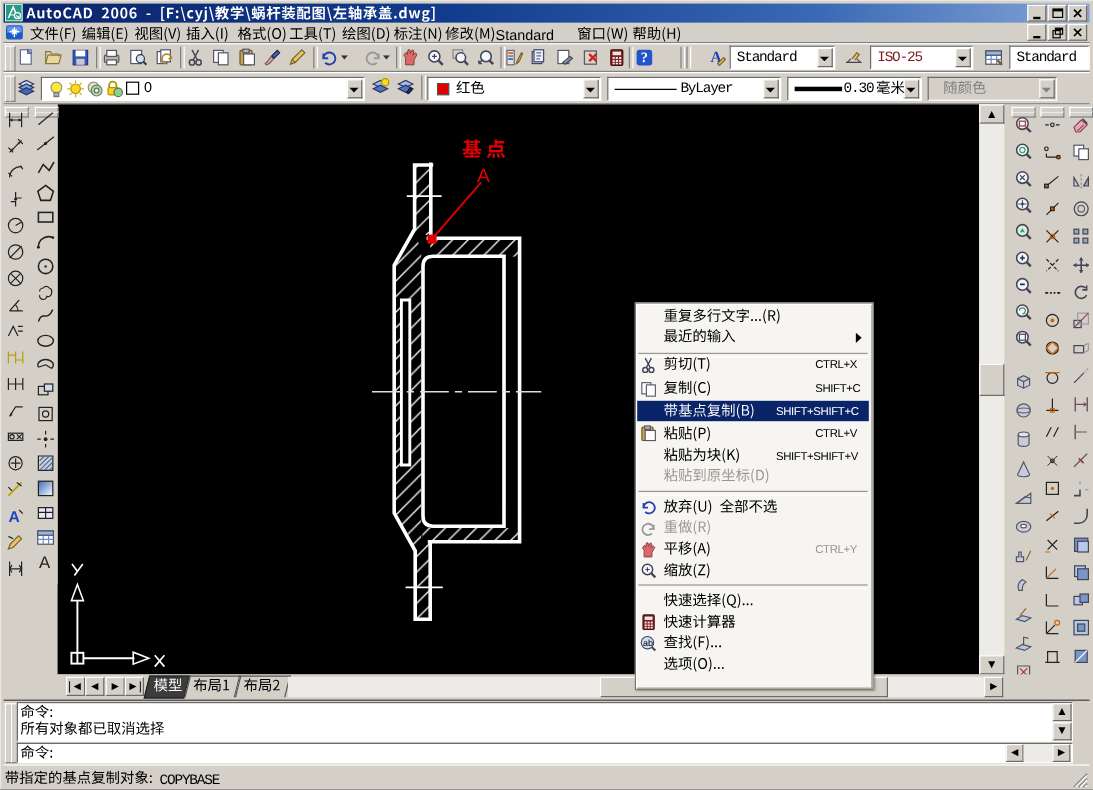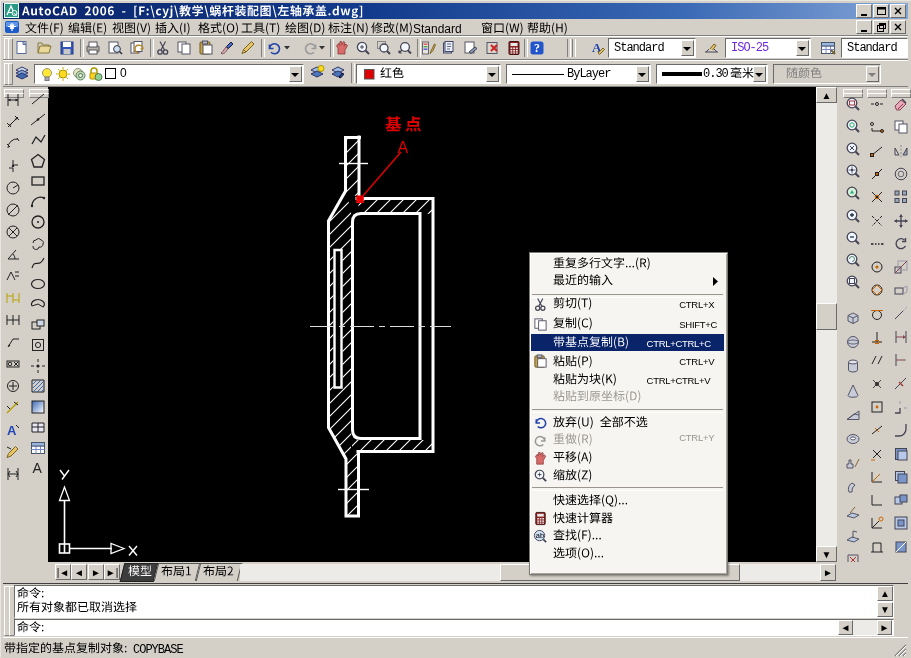--- a/index.html
+++ b/index.html
@@ -227,21 +227,21 @@
 <svg style="position:absolute;left:704px;top:40px" width="16" height="16" viewBox="0 0 16 16">
     <path d="M1,12 h13" stroke="#445"></path>
     <path d="M2,12 l3,-3 M13,12 l-3,-3" stroke="#445"></path>
     <path d="M6,9 l4,-5 2,1.5 -3.5,4.5" fill="#e8c468" stroke="#7a6222"></path>
   </svg>
 <div style="position:absolute;left:725px;top:38px;width:86px;height:20px;background:#fff;border-top:1px solid #6a6a6a;border-left:1px solid #6a6a6a;border-right:1px solid #fff;border-bottom:1px solid #fff;box-sizing:border-box;"></div>
 <div style="position:absolute;left:796px;top:40px;width:13px;height:16px;background:#d4d0c8;border-top:1px solid #fff;border-left:1px solid #fff;border-right:1px solid #6a6a6a;border-bottom:1px solid #6a6a6a;box-sizing:border-box;"></div>
 <svg style="position:absolute;left:798px;top:47px" width="9" height="5">
     <path d="M0,0 L8,0 L4,4 Z" fill="#000"></path>
   </svg>
-<div style="position:absolute;left:731px;top:41px;font:normal 12px 'Liberation Mono',sans-serif;color:#6d28d9;white-space:pre;letter-spacing:-1px">ISO-25</div>
+<div style="position:absolute;left:731px;top:41px;font:normal 12px 'Liberation Mono',sans-serif;color:#7f1d1d;white-space:pre;letter-spacing:-1px">ISO-25</div>
 <svg style="position:absolute;left:820px;top:40px" width="16" height="16" viewBox="0 0 16 16">
     <rect x="1.5" y="2.5" width="13" height="11" fill="#fff" stroke="#456"></rect>
     <path d="M1.5,6 h13 M1.5,9.5 h13 M6,2.5 v11 M10.5,2.5 v11" stroke="#78c"></path>
     <rect x="1.5" y="2.5" width="13" height="3.5" fill="#9ab6e0" stroke="#456"></rect>
     <path d="M11,10 l4,4" stroke="#7a6222" stroke-width="2"></path>
   </svg>
 <div style="position:absolute;left:841px;top:38px;width:67px;height:20px;background:#fff;border-top:1px solid #6a6a6a;border-left:1px solid #6a6a6a;border-right:1px solid #fff;border-bottom:1px solid #fff;box-sizing:border-box;"></div>
 <div style="position:absolute;left:847px;top:41px;font:normal 12px 'Liberation Mono',sans-serif;color:#000;white-space:pre;letter-spacing:-1px">Standard</div>
 <div style="position:absolute;left:3px;top:59px;width:905px;height:1px;background:#808080;"></div>
 <div style="position:absolute;left:3px;top:60px;width:905px;height:1px;background:#fff;"></div>
@@ -871,52 +871,52 @@
     <rect x="6" y="4" width="8" height="10" fill="#fff" stroke="#556"></rect>
   </svg>
 <svg style="position:absolute;left:553px;top:317.0px;overflow:visible" width="41" height="16">
     <path d="M3.5 5H9V5.8H3.5ZM3.5 3.6H9V4.4H3.5ZM2.6 3V6.5H3.9C3.2 7.4 2.2 8.2 1.1 8.8C1.3 8.9 1.6 9.2 1.8 9.4C2.2 9.1 2.7 8.7 3.2 8.3C3.7 8.8 4.3 9.3 5.1 9.7C3.6 10.1 2 10.4 0.4 10.5C0.5 10.7 0.7 11.1 0.7 11.3C2.6 11.1 4.5 10.8 6.1 10.1C7.5 10.7 9.2 11 11 11.2C11.2 11 11.4 10.6 11.6 10.4C10 10.3 8.5 10.1 7.2 9.7C8.3 9.2 9.2 8.5 9.8 7.6L9.3 7.2L9.1 7.3H4.3C4.5 7 4.7 6.8 4.9 6.5L4.8 6.5H10V3ZM3.2 0.2C2.6 1.4 1.6 2.5 0.6 3.2C0.8 3.4 1 3.8 1.2 4C1.8 3.5 2.4 2.9 3 2.2H10.8V1.4H3.5C3.7 1.1 3.9 0.8 4 0.5ZM8.4 8C7.8 8.5 7 9 6.1 9.3C5.2 9 4.4 8.5 3.8 8Z M20.1 1.3V8H21V1.3ZM22.2 0.4V10C22.2 10.2 22.2 10.3 22 10.3C21.8 10.3 21.1 10.3 20.4 10.3C20.5 10.6 20.7 11 20.7 11.2C21.6 11.2 22.3 11.2 22.6 11.1C23 10.9 23.1 10.6 23.1 10V0.4ZM13.7 0.5C13.5 1.7 13 2.9 12.5 3.7C12.7 3.8 13.1 3.9 13.3 4C13.5 3.7 13.7 3.3 13.9 2.8H15.5V4.1H12.5V4.9H15.5V6.1H13.1V10.3H13.9V6.9H15.5V11.3H16.3V6.9H18V9.4C18 9.5 18 9.6 17.8 9.6C17.7 9.6 17.3 9.6 16.8 9.5C16.9 9.8 17 10.1 17.1 10.3C17.7 10.3 18.2 10.3 18.5 10.2C18.8 10 18.8 9.8 18.8 9.4V6.1H16.3V4.9H19.2V4.1H16.3V2.8H18.8V2H16.3V0.3H15.5V2H14.2C14.3 1.6 14.4 1.1 14.5 0.7Z M26.9 12.7 27.5 12.4C26.5 10.7 26 8.6 26 6.6C26 4.6 26.5 2.5 27.5 0.8L26.9 0.5C25.8 2.3 25.1 4.2 25.1 6.6C25.1 9 25.8 10.9 26.9 12.7Z M32.6 10.5C33.7 10.5 34.6 10 35.3 9.2L34.7 8.5C34.1 9.1 33.5 9.5 32.6 9.5C30.9 9.5 29.9 8.1 29.9 5.9C29.9 3.7 31 2.3 32.7 2.3C33.4 2.3 34 2.7 34.5 3.2L35.1 2.4C34.6 1.9 33.7 1.4 32.7 1.4C30.4 1.4 28.8 3.1 28.8 5.9C28.8 8.8 30.4 10.5 32.6 10.5Z M36.9 12.7C38 10.9 38.7 9 38.7 6.6C38.7 4.2 38 2.3 36.9 0.5L36.2 0.8C37.2 2.5 37.8 4.6 37.8 6.6C37.8 8.6 37.2 10.7 36.2 12.4Z" fill="#000"></path>
   </svg>
 <div style="position:absolute;left:679.3px;top:318.8px;font:normal 9.5px 'Liberation Sans',sans-serif;color:#000;white-space:pre;letter-spacing:-0.3px">SHIFT+C</div>
 <div style="position:absolute;left:531px;top:333.5px;width:193px;height:17.6px;background:#0a246a"></div>
 <svg style="position:absolute;left:553px;top:335.7px;overflow:visible" width="77" height="16">
     <path d="M0.9 4.3V6.7H1.8V5.1H5.5V6.4H2.2V10.2H3.1V7.2H5.5V11.3H6.4V7.2H9V9.2C9 9.4 9 9.4 8.8 9.4C8.7 9.4 8.1 9.4 7.5 9.4C7.6 9.6 7.8 10 7.8 10.2C8.6 10.2 9.2 10.2 9.5 10.1C9.9 9.9 10 9.7 10 9.2V6.4H6.4V5.1H10.2V6.7H11.1V4.3ZM8.6 0.3V1.7H6.4V0.3H5.5V1.7H3.5V0.3H2.6V1.7H0.6V2.5H2.6V3.7H3.5V2.5H5.5V3.7H6.4V2.5H8.6V3.7H9.5V2.5H11.4V1.7H9.5V0.3Z M20.2 0.3V1.4H15.8V0.2H14.9V1.4H13.1V2.2H14.9V6H12.6V6.8H15.2C14.5 7.6 13.4 8.4 12.4 8.8C12.6 9 12.9 9.3 13 9.5C14.2 8.9 15.4 7.9 16.2 6.8H19.9C20.7 7.8 21.9 8.8 23 9.3C23.1 9.1 23.4 8.8 23.6 8.6C22.6 8.3 21.6 7.6 20.9 6.8H23.5V6H21.1V2.2H22.9V1.4H21.1V0.3ZM15.8 2.2H20.2V3H15.8ZM17.5 7.2V8.2H15.1V8.9H17.5V10.2H13.5V11H22.6V10.2H18.4V8.9H21V8.2H18.4V7.2ZM15.8 3.6H20.2V4.5H15.8ZM15.8 5.2H20.2V6H15.8Z M26.8 4.7H33.1V6.9H26.8ZM28.1 8.8C28.2 9.6 28.3 10.6 28.3 11.2L29.2 11.1C29.2 10.5 29.1 9.5 28.9 8.7ZM30.6 8.8C30.9 9.5 31.3 10.5 31.4 11.1L32.3 10.9C32.1 10.3 31.8 9.3 31.4 8.6ZM33 8.7C33.6 9.5 34.3 10.5 34.6 11.2L35.4 10.8C35.1 10.2 34.4 9.1 33.8 8.4ZM26.1 8.5C25.8 9.3 25.1 10.3 24.5 10.9L25.3 11.3C26 10.6 26.6 9.6 27 8.7ZM26 3.9V7.7H34V3.9H30.4V2.4H34.9V1.5H30.4V0.2H29.5V3.9Z M39.5 5H45V5.8H39.5ZM39.5 3.6H45V4.4H39.5ZM38.6 3V6.5H39.9C39.2 7.4 38.2 8.2 37.1 8.8C37.3 8.9 37.6 9.2 37.8 9.4C38.2 9.1 38.7 8.7 39.2 8.3C39.7 8.8 40.3 9.3 41.1 9.7C39.6 10.1 38 10.4 36.4 10.5C36.5 10.7 36.7 11.1 36.7 11.3C38.6 11.1 40.5 10.8 42.1 10.1C43.5 10.7 45.2 11 47 11.2C47.2 11 47.4 10.6 47.6 10.4C46 10.3 44.5 10.1 43.2 9.7C44.3 9.2 45.2 8.5 45.8 7.6L45.3 7.2L45.1 7.3H40.3C40.5 7 40.7 6.8 40.9 6.5L40.8 6.5H46V3ZM39.2 0.2C38.6 1.4 37.6 2.5 36.6 3.2C36.8 3.4 37 3.8 37.2 4C37.8 3.5 38.4 2.9 39 2.2H46.8V1.4H39.5C39.7 1.1 39.9 0.8 40 0.5ZM44.4 8C43.8 8.5 43 9 42.1 9.3C41.2 9 40.4 8.5 39.8 8Z M56.1 1.3V8H57V1.3ZM58.2 0.4V10C58.2 10.2 58.2 10.3 58 10.3C57.8 10.3 57.1 10.3 56.4 10.3C56.5 10.6 56.7 11 56.7 11.2C57.6 11.2 58.3 11.2 58.6 11.1C59 10.9 59.1 10.6 59.1 10V0.4ZM49.7 0.5C49.5 1.7 49 2.9 48.5 3.7C48.7 3.8 49.1 3.9 49.3 4C49.5 3.7 49.7 3.3 49.9 2.8H51.5V4.1H48.5V4.9H51.5V6.1H49.1V10.3H49.9V6.9H51.5V11.3H52.3V6.9H54V9.4C54 9.5 54 9.6 53.8 9.6C53.7 9.6 53.3 9.6 52.8 9.5C52.9 9.8 53 10.1 53.1 10.3C53.7 10.3 54.2 10.3 54.5 10.2C54.8 10 54.8 9.8 54.8 9.4V6.1H52.3V4.9H55.2V4.1H52.3V2.8H54.8V2H52.3V0.3H51.5V2H50.2C50.3 1.6 50.4 1.1 50.5 0.7Z M62.9 12.7 63.5 12.4C62.5 10.7 62 8.6 62 6.6C62 4.6 62.5 2.5 63.5 0.8L62.9 0.5C61.8 2.3 61.1 4.2 61.1 6.6C61.1 9 61.8 10.9 62.9 12.7Z M65.3 10.3H68.1C70 10.3 71.4 9.5 71.4 7.7C71.4 6.5 70.7 5.8 69.6 5.6V5.6C70.4 5.3 70.9 4.5 70.9 3.7C70.9 2.1 69.6 1.5 67.9 1.5H65.3ZM66.4 5.3V2.4H67.7C69.1 2.4 69.8 2.8 69.8 3.8C69.8 4.7 69.2 5.3 67.7 5.3ZM66.4 9.4V6.1H67.9C69.5 6.1 70.3 6.6 70.3 7.7C70.3 8.9 69.4 9.4 67.9 9.4Z M73.1 12.7C74.2 10.9 74.9 9 74.9 6.6C74.9 4.2 74.2 2.3 73.1 0.5L72.4 0.8C73.5 2.5 74 4.6 74 6.6C74 8.6 73.5 10.7 72.4 12.4Z" fill="#fff"></path>
   </svg>
-<div style="position:absolute;left:646.6px;top:337.5px;font:normal 9.5px 'Liberation Sans',sans-serif;color:#fff;white-space:pre;letter-spacing:-0.3px">CTRL+CTRL+C</div>
+<div style="position:absolute;left:646.6px;top:337.5px;font:normal 9.5px 'Liberation Sans',sans-serif;color:#fff;white-space:pre;letter-spacing:-0.3px">SHIFT+SHIFT+C</div>
 <svg style="position:absolute;left:533px;top:354.0px" width="15" height="15" viewBox="0 0 16 16">
     <rect x="2" y="2" width="10" height="12" rx="1" fill="#c8a24a" stroke="#6a5a22"></rect>
     <rect x="4.5" y="1" width="5" height="3" fill="#b8b8c0" stroke="#556"></rect>
     <rect x="5" y="5" width="9" height="9" fill="#fff" stroke="#556"></rect>
   </svg>
 <svg style="position:absolute;left:553px;top:354.5px;overflow:visible" width="41" height="16">
     <path d="M0.7 1.3C1 2.1 1.3 3.1 1.4 3.8L2.1 3.6C2 2.9 1.7 1.9 1.3 1.1ZM4.8 1C4.6 1.8 4.2 3 3.9 3.7L4.5 3.9C4.9 3.2 5.3 2.1 5.6 1.2ZM5.5 6V11.3H6.4V10.7H10.2V11.2H11.1V6H8.5V3.5H11.5V2.7H8.5V0.2H7.5V6ZM6.4 9.9V6.9H10.2V9.9ZM0.6 4.4V5.2H2.5C2 6.6 1.1 8.1 0.3 8.9C0.5 9.1 0.7 9.5 0.8 9.8C1.5 9 2.1 7.8 2.7 6.6V11.3H3.5V6.8C4 7.3 4.6 8.1 4.9 8.5L5.4 7.8C5.1 7.5 3.9 6.2 3.5 5.9V5.2H5.5V4.4H3.5V0.2H2.7V4.4Z M14.7 2.5V5.8C14.7 7.4 14.5 9.5 12.4 10.7C12.6 10.8 12.9 11.1 13 11.3C15.2 9.9 15.5 7.6 15.5 5.8V2.5ZM15.2 8.8C15.7 9.5 16.3 10.4 16.5 11L17.2 10.5C16.9 9.9 16.3 9.1 15.9 8.4ZM13 0.9V8.2H13.8V1.7H16.4V8.2H17.2V0.9ZM17.8 6V11.3H18.6V10.7H22.3V11.2H23.1V6H20.6V3.5H23.5V2.6H20.6V0.2H19.7V6ZM18.6 9.9V6.8H22.3V9.9Z M26.9 12.7 27.5 12.4C26.5 10.7 26 8.6 26 6.6C26 4.6 26.5 2.5 27.5 0.8L26.9 0.5C25.8 2.3 25.1 4.2 25.1 6.6C25.1 9 25.8 10.9 26.9 12.7Z M29.3 10.3H30.4V6.8H31.8C33.8 6.8 35.1 6 35.1 4.1C35.1 2.2 33.7 1.5 31.8 1.5H29.3ZM30.4 5.9V2.4H31.6C33.2 2.4 34 2.8 34 4.1C34 5.4 33.2 5.9 31.7 5.9Z M36.8 12.7C37.9 10.9 38.6 9 38.6 6.6C38.6 4.2 37.9 2.3 36.8 0.5L36.2 0.8C37.2 2.5 37.7 4.6 37.7 6.6C37.7 8.6 37.2 10.7 36.2 12.4Z" fill="#000"></path>
   </svg>
 <div style="position:absolute;left:679.3px;top:356.3px;font:normal 9.5px 'Liberation Sans',sans-serif;color:#000;white-space:pre;letter-spacing:-0.3px">CTRL+V</div>
 <svg style="position:absolute;left:553px;top:372.8px;overflow:visible" width="65" height="16">
     <path d="M0.7 1.3C1 2.1 1.3 3.1 1.4 3.8L2.1 3.6C2 2.9 1.7 1.9 1.3 1.1ZM4.8 1C4.6 1.8 4.2 3 3.9 3.7L4.5 3.9C4.9 3.2 5.3 2.1 5.6 1.2ZM5.5 6V11.3H6.4V10.7H10.2V11.2H11.1V6H8.5V3.5H11.5V2.7H8.5V0.2H7.5V6ZM6.4 9.9V6.9H10.2V9.9ZM0.6 4.4V5.2H2.5C2 6.6 1.1 8.1 0.3 8.9C0.5 9.1 0.7 9.5 0.8 9.8C1.5 9 2.1 7.8 2.7 6.6V11.3H3.5V6.8C4 7.3 4.6 8.1 4.9 8.5L5.4 7.8C5.1 7.5 3.9 6.2 3.5 5.9V5.2H5.5V4.4H3.5V0.2H2.7V4.4Z M14.7 2.5V5.8C14.7 7.4 14.5 9.5 12.4 10.7C12.6 10.8 12.9 11.1 13 11.3C15.2 9.9 15.5 7.6 15.5 5.8V2.5ZM15.2 8.8C15.7 9.5 16.3 10.4 16.5 11L17.2 10.5C16.9 9.9 16.3 9.1 15.9 8.4ZM13 0.9V8.2H13.8V1.7H16.4V8.2H17.2V0.9ZM17.8 6V11.3H18.6V10.7H22.3V11.2H23.1V6H20.6V3.5H23.5V2.6H20.6V0.2H19.7V6ZM18.6 9.9V6.8H22.3V9.9Z M25.9 0.9C26.4 1.5 27 2.2 27.2 2.7L28 2.3C27.8 1.8 27.2 1.1 26.7 0.6ZM30 5.9C30.6 6.6 31.3 7.6 31.6 8.2L32.4 7.8C32.1 7.2 31.4 6.2 30.7 5.5ZM28.9 0.3V1.7C28.9 2.1 28.9 2.6 28.9 3.1H25V4H28.8C28.5 6.2 27.5 8.6 24.7 10.5C24.9 10.6 25.2 10.9 25.4 11.1C28.4 9.1 29.4 6.4 29.7 4H33.9C33.7 8.1 33.5 9.7 33.1 10.1C33 10.2 32.9 10.3 32.6 10.3C32.3 10.3 31.6 10.3 30.7 10.2C30.9 10.5 31 10.8 31.1 11.1C31.8 11.2 32.6 11.2 33 11.1C33.4 11.1 33.7 11 34 10.7C34.4 10.1 34.6 8.4 34.8 3.6C34.8 3.5 34.8 3.1 34.8 3.1H29.8C29.8 2.6 29.8 2.1 29.8 1.7V0.3Z M45.7 5.8H43.8C43.9 5.3 43.9 4.9 43.9 4.5V3.1H45.7ZM43 0.4V2.3H40.8V3.1H43V4.5C43 4.9 43 5.3 42.9 5.8H40.5V6.6H42.8C42.5 8.1 41.6 9.6 39.5 10.6C39.7 10.8 40 11.1 40.1 11.3C42.3 10.2 43.3 8.7 43.6 7C44.3 9 45.3 10.5 47 11.3C47.1 11.1 47.4 10.7 47.6 10.5C46 9.8 44.9 8.4 44.4 6.6H47.4V5.8H46.6V2.3H43.9V0.4ZM36.4 8.4 36.8 9.3C37.8 8.8 39.2 8.2 40.5 7.6L40.2 6.8L38.9 7.4V4H40.2V3.1H38.9V0.4H38.1V3.1H36.6V4H38.1V7.7C37.5 8 36.9 8.2 36.4 8.4Z M50.9 12.7 51.5 12.4C50.5 10.7 50 8.6 50 6.6C50 4.6 50.5 2.5 51.5 0.8L50.9 0.5C49.8 2.3 49.1 4.2 49.1 6.6C49.1 9 49.8 10.9 50.9 12.7Z M53.3 10.3H54.4V7.5L55.9 5.7L58.5 10.3H59.8L56.6 4.9L59.3 1.5H58.1L54.4 5.9H54.4V1.5H53.3Z M61 12.7C62.1 10.9 62.8 9 62.8 6.6C62.8 4.2 62.1 2.3 61 0.5L60.3 0.8C61.3 2.5 61.9 4.6 61.9 6.6C61.9 8.6 61.3 10.7 60.3 12.4Z" fill="#000"></path>
   </svg>
-<div style="position:absolute;left:646.6px;top:374.6px;font:normal 9.5px 'Liberation Sans',sans-serif;color:#000;white-space:pre;letter-spacing:-0.3px">CTRL+CTRL+V</div>
+<div style="position:absolute;left:646.6px;top:374.6px;font:normal 9.5px 'Liberation Sans',sans-serif;color:#000;white-space:pre;letter-spacing:-0.3px">SHIFT+SHIFT+V</div>
 <svg style="position:absolute;left:553px;top:390.4px;overflow:visible" width="90" height="16">
     <path d="M0.7 1.3C1 2.1 1.3 3.1 1.4 3.8L2.1 3.6C2 2.9 1.7 1.9 1.3 1.1ZM4.8 1C4.6 1.8 4.2 3 3.9 3.7L4.5 3.9C4.9 3.2 5.3 2.1 5.6 1.2ZM5.5 6V11.3H6.4V10.7H10.2V11.2H11.1V6H8.5V3.5H11.5V2.7H8.5V0.2H7.5V6ZM6.4 9.9V6.9H10.2V9.9ZM0.6 4.4V5.2H2.5C2 6.6 1.1 8.1 0.3 8.9C0.5 9.1 0.7 9.5 0.8 9.8C1.5 9 2.1 7.8 2.7 6.6V11.3H3.5V6.8C4 7.3 4.6 8.1 4.9 8.5L5.4 7.8C5.1 7.5 3.9 6.2 3.5 5.9V5.2H5.5V4.4H3.5V0.2H2.7V4.4Z M14.7 2.5V5.8C14.7 7.4 14.5 9.5 12.4 10.7C12.6 10.8 12.9 11.1 13 11.3C15.2 9.9 15.5 7.6 15.5 5.8V2.5ZM15.2 8.8C15.7 9.5 16.3 10.4 16.5 11L17.2 10.5C16.9 9.9 16.3 9.1 15.9 8.4ZM13 0.9V8.2H13.8V1.7H16.4V8.2H17.2V0.9ZM17.8 6V11.3H18.6V10.7H22.3V11.2H23.1V6H20.6V3.5H23.5V2.6H20.6V0.2H19.7V6ZM18.6 9.9V6.8H22.3V9.9Z M31.7 1.3V8.5H32.5V1.3ZM34.1 0.4V9.9C34.1 10.1 34 10.1 33.8 10.1C33.6 10.2 32.9 10.2 32.2 10.1C32.4 10.4 32.5 10.8 32.6 11C33.4 11 34.1 11 34.5 10.8C34.8 10.7 34.9 10.4 34.9 9.9V0.4ZM24.7 9.8 24.9 10.7C26.5 10.4 28.8 9.9 30.9 9.5L30.9 8.7L28.4 9.2V7.3H30.8V6.5H28.4V5.2H27.5V6.5H25.2V7.3H27.5V9.3ZM25.4 5.1C25.7 4.9 26.2 4.9 29.9 4.5C30.1 4.8 30.2 5 30.3 5.3L31 4.8C30.7 4.1 29.9 3 29.2 2.2L28.5 2.6C28.8 3 29.2 3.4 29.4 3.8L26.4 4.1C26.9 3.4 27.4 2.6 27.8 1.8H31V1H24.9V1.8H26.8C26.4 2.7 25.9 3.4 25.7 3.7C25.5 4 25.3 4.2 25.1 4.2C25.2 4.4 25.4 4.9 25.4 5.1Z M40.4 5.5H45.5V6.6H40.4ZM40.4 3.7H45.5V4.8H40.4ZM44.4 8.3C45.1 9.1 46.1 10.2 46.5 10.8L47.3 10.4C46.8 9.7 45.8 8.7 45.1 8ZM40.5 7.9C39.9 8.7 39.1 9.6 38.4 10.3C38.6 10.4 39 10.6 39.2 10.8C39.8 10.1 40.7 9.1 41.3 8.2ZM37.6 0.9V4.3C37.6 6.2 37.5 8.7 36.4 10.6C36.6 10.7 37 10.9 37.2 11C38.3 9.1 38.5 6.3 38.5 4.3V1.7H47.3V0.9ZM42.4 1.9C42.3 2.2 42.1 2.6 41.9 3H39.5V7.3H42.5V10.3C42.5 10.4 42.4 10.5 42.3 10.5C42.1 10.5 41.5 10.5 40.8 10.5C40.9 10.7 41 11 41 11.3C42 11.3 42.5 11.3 42.9 11.1C43.3 11 43.4 10.8 43.4 10.3V7.3H46.4V3H42.9C43.1 2.7 43.2 2.4 43.4 2Z M56.8 0.8C56.4 2.7 55.6 4.3 54.4 5.2V0.4H53.5V6.8H49.5V7.7H53.5V10H48.6V10.8H59.4V10H54.4V7.7H58.6V6.8H54.4V5.4C54.6 5.5 54.9 5.8 55.1 5.9C55.7 5.4 56.2 4.7 56.7 3.8C57.5 4.6 58.3 5.5 58.7 6.2L59.4 5.5C58.9 4.9 57.9 3.9 57.1 3.1C57.3 2.4 57.5 1.7 57.7 1ZM50.9 0.8C50.5 2.8 49.7 4.5 48.4 5.6C48.6 5.7 49 6 49.2 6.2C49.9 5.6 50.4 4.7 50.9 3.7C51.5 4.4 52.2 5.1 52.6 5.6L53.2 5C52.8 4.4 51.9 3.6 51.3 2.9C51.5 2.3 51.7 1.6 51.8 0.9Z M65.6 1.2V2H70.8V1.2ZM69.3 6.4C69.9 7.6 70.5 9.2 70.7 10.1L71.5 9.8C71.3 8.9 70.7 7.4 70.1 6.2ZM65.9 6.2C65.6 7.5 65 8.8 64.4 9.6C64.6 9.7 64.9 10 65.1 10.1C65.7 9.2 66.3 7.8 66.7 6.4ZM65.1 4V4.9H67.6V10.1C67.6 10.3 67.6 10.3 67.4 10.3C67.2 10.3 66.7 10.3 66.1 10.3C66.2 10.6 66.3 11 66.3 11.2C67.2 11.2 67.7 11.2 68.1 11.1C68.4 10.9 68.5 10.6 68.5 10.1V4.9H71.5V4ZM62.4 0.2V2.8H60.6V3.6H62.2C61.8 5.1 61.1 6.8 60.3 7.7C60.5 8 60.7 8.3 60.8 8.6C61.4 7.8 62 6.6 62.4 5.3V11.3H63.3V5C63.7 5.6 64.2 6.3 64.4 6.7L64.9 6C64.7 5.7 63.7 4.3 63.3 3.9V3.6H64.9V2.8H63.3V0.2Z M74.9 12.7 75.5 12.4C74.5 10.7 74 8.6 74 6.6C74 4.6 74.5 2.5 75.5 0.8L74.9 0.5C73.8 2.3 73.1 4.2 73.1 6.6C73.1 9 73.8 10.9 74.9 12.7Z M77.3 10.3H79.5C82.2 10.3 83.6 8.7 83.6 5.9C83.6 3.1 82.2 1.5 79.5 1.5H77.3ZM78.4 9.4V2.4H79.4C81.4 2.4 82.5 3.7 82.5 5.9C82.5 8.1 81.4 9.4 79.4 9.4Z M85.5 12.7C86.6 10.9 87.3 9 87.3 6.6C87.3 4.2 86.6 2.3 85.5 0.5L84.8 0.8C85.8 2.5 86.4 4.6 86.4 6.6C86.4 8.6 85.8 10.7 84.8 12.4Z" fill="#9a968e"></path>
   </svg>
 <svg style="position:absolute;left:533px;top:415.2px" width="15" height="15" viewBox="0 0 16 16">
     <path d="M3.5,4.5 v4 h4" fill="none" stroke="#2244aa" stroke-width="1.6"></path>
     <path d="M3.5,8.5 a5,5 0 1 1 1.5,3.8" fill="none" stroke="#2244aa" stroke-width="1.6"></path>
   </svg>
 <svg style="position:absolute;left:553px;top:415.7px;overflow:visible" width="96" height="16">
     <path d="M2.5 0.4C2.7 1 3 1.6 3.1 2.1L3.9 1.8C3.8 1.4 3.5 0.7 3.3 0.2ZM0.5 2.2V3H1.9V5.5C1.9 7.2 1.8 9.1 0.3 10.7C0.5 10.8 0.8 11.1 1 11.3C2.6 9.6 2.8 7.5 2.8 5.5V5.5H4.5C4.4 8.8 4.3 9.9 4.1 10.2C4 10.3 3.9 10.4 3.7 10.4C3.5 10.4 3.1 10.4 2.6 10.3C2.7 10.5 2.8 10.9 2.8 11.1C3.3 11.2 3.8 11.2 4.1 11.1C4.5 11.1 4.6 11 4.8 10.7C5.2 10.3 5.2 9 5.3 5C5.3 4.9 5.3 4.6 5.3 4.6H2.8V3H5.9V2.2ZM7.5 3.3H9.8C9.5 4.8 9.2 6.1 8.6 7.2C8.1 6.1 7.7 4.8 7.5 3.4ZM7.3 0.2C7 2.3 6.3 4.3 5.3 5.6C5.5 5.7 5.9 6.1 6 6.3C6.4 5.8 6.7 5.3 6.9 4.8C7.2 6 7.6 7.1 8.1 8.1C7.4 9.1 6.4 9.9 5.2 10.5C5.4 10.7 5.6 11.1 5.7 11.3C6.9 10.7 7.8 9.9 8.6 9C9.2 9.9 10 10.7 11 11.3C11.2 11 11.4 10.7 11.7 10.5C10.6 10 9.8 9.2 9.1 8.1C9.9 6.9 10.3 5.3 10.7 3.3H11.5V2.5H7.8C8 1.8 8.1 1.1 8.3 0.4Z M13.9 5.4C14.4 5.2 15 5.2 21.3 4.9C21.6 5.2 21.8 5.4 22 5.7L22.8 5.2C22.2 4.4 20.9 3.3 19.8 2.5L19.1 3C19.5 3.3 20.1 3.7 20.5 4.2L15.3 4.4C16 3.8 16.8 3.1 17.5 2.3H23.3V1.5H18.7C18.6 1.1 18.2 0.6 17.9 0.1L17.1 0.4C17.3 0.7 17.5 1.2 17.7 1.5H12.7V2.3H16.3C15.6 3.1 14.8 3.8 14.5 4C14.1 4.3 13.9 4.5 13.6 4.5C13.8 4.7 13.9 5.2 13.9 5.4ZM19.7 5.7V7.1H16.3V5.7H15.4V7.1H12.6V7.9H15.3C15.2 8.9 14.5 9.9 12.5 10.6C12.7 10.7 12.9 11.1 13.1 11.3C15.4 10.4 16.1 9.2 16.2 7.9H19.7V11.3H20.6V7.9H23.4V7.1H20.6V5.7Z M26.9 12.7 27.5 12.4C26.5 10.7 26 8.6 26 6.6C26 4.6 26.5 2.5 27.5 0.8L26.9 0.5C25.8 2.3 25.1 4.2 25.1 6.6C25.1 9 25.8 10.9 26.9 12.7Z M32.4 10.5C34.2 10.5 35.5 9.5 35.5 6.7V1.5H34.5V6.7C34.5 8.8 33.6 9.5 32.4 9.5C31.2 9.5 30.3 8.8 30.3 6.7V1.5H29.2V6.7C29.2 9.5 30.6 10.5 32.4 10.5Z M37.9 12.7C39 10.9 39.7 9 39.7 6.6C39.7 4.2 39 2.3 37.9 0.5L37.2 0.8C38.2 2.5 38.8 4.6 38.8 6.6C38.8 8.6 38.2 10.7 37.2 12.4Z M52.7 0.1C51.5 2 49.3 3.8 47.1 4.8C47.3 5 47.6 5.3 47.7 5.5C48.2 5.3 48.7 5 49.1 4.7V5.5H52.3V7.3H49.2V8.1H52.3V10.1H47.7V10.9H57.9V10.1H53.2V8.1H56.5V7.3H53.2V5.5H56.5V4.7C56.9 5 57.4 5.3 57.9 5.6C58 5.3 58.3 5 58.5 4.8C56.5 3.8 54.8 2.5 53.3 0.8L53.5 0.5ZM49.2 4.7C50.5 3.8 51.8 2.7 52.8 1.5C53.9 2.8 55.1 3.8 56.4 4.7Z M60.5 2.8C60.8 3.4 61.1 4.3 61.2 4.9L62 4.6C61.9 4.1 61.6 3.2 61.2 2.6ZM66.3 0.9V11.3H67.1V1.7H69C68.7 2.7 68.2 3.9 67.8 4.9C68.9 6 69.2 6.9 69.2 7.7C69.2 8.1 69.1 8.5 68.8 8.6C68.7 8.7 68.5 8.7 68.4 8.7C68.1 8.7 67.8 8.7 67.4 8.7C67.6 9 67.7 9.3 67.7 9.6C68 9.6 68.4 9.6 68.7 9.5C69 9.5 69.3 9.4 69.4 9.3C69.8 9 70 8.4 70 7.7C70 6.9 69.7 6 68.7 4.8C69.2 3.7 69.7 2.4 70.1 1.2L69.5 0.8L69.4 0.9ZM61.7 0.4C61.9 0.8 62.1 1.3 62.2 1.7H59.7V2.5H65.4V1.7H63.2C63 1.2 62.8 0.6 62.5 0.2ZM64 2.5C63.8 3.2 63.4 4.2 63.1 4.9H59.4V5.7H65.7V4.9H64C64.3 4.3 64.6 3.5 64.9 2.7ZM60.1 6.8V11.2H60.9V10.6H64.2V11.1H65.1V6.8ZM60.9 9.8V7.6H64.2V9.8Z M77.5 4.6C78.9 5.5 80.7 7 81.6 7.9L82.3 7.2C81.4 6.3 79.6 4.9 78.1 4ZM71.6 1.1V2H76.9C75.7 4.1 73.7 6.1 71.3 7.3C71.5 7.5 71.8 7.8 71.9 8.1C73.6 7.2 75.1 5.9 76.3 4.5V11.3H77.2V3.3C77.6 2.9 77.8 2.4 78.1 2H81.9V1.1Z M83.5 1.1C84.2 1.7 85 2.6 85.4 3.2L86.1 2.6C85.7 2 84.9 1.2 84.2 0.6ZM88.1 0.6C87.8 1.7 87.3 2.7 86.7 3.4C86.9 3.5 87.3 3.8 87.4 3.9C87.7 3.6 88 3.2 88.2 2.7H90V4.4H86.6V5.2H88.8C88.6 6.8 88.1 8 86.3 8.6C86.5 8.8 86.7 9.1 86.8 9.3C88.8 8.5 89.4 7.2 89.7 5.2H90.9V8C90.9 8.9 91.1 9.2 92 9.2C92.2 9.2 93 9.2 93.2 9.2C93.9 9.2 94.2 8.8 94.3 7.3C94 7.2 93.6 7.1 93.5 6.9C93.4 8.2 93.4 8.4 93.1 8.4C92.9 8.4 92.3 8.4 92.1 8.4C91.8 8.4 91.8 8.3 91.8 8V5.2H94.2V4.4H90.9V2.7H93.7V1.9H90.9V0.3H90V1.9H88.6C88.7 1.5 88.9 1.2 89 0.8ZM85.8 4.8H83.4V5.7H84.9V9.3C84.4 9.6 83.8 10 83.3 10.5L83.9 11.3C84.6 10.5 85.2 9.9 85.7 9.9C85.9 9.9 86.3 10.3 86.8 10.5C87.6 11 88.6 11.1 90 11.1C91.1 11.1 93.2 11.1 94.1 11C94.1 10.8 94.3 10.3 94.4 10.1C93.2 10.2 91.3 10.3 90 10.3C88.7 10.3 87.7 10.2 87 9.8C86.4 9.4 86.1 9.1 85.8 9.1Z" fill="#000"></path>
   </svg>
 <svg style="position:absolute;left:533px;top:432.9px" width="15" height="15" viewBox="0 0 16 16">
     <path d="M12.5,4.5 v4 h-4" fill="none" stroke="#9a9a9a" stroke-width="1.6"></path>
     <path d="M12.5,8.5 a5,5 0 1 0 -1.5,3.8" fill="none" stroke="#9a9a9a" stroke-width="1.6"></path>
   </svg>
 <svg style="position:absolute;left:553px;top:433.4px;overflow:visible" width="41" height="16">
     <path d="M1.9 3.8V7.6H5.5V8.4H1.5V9.1H5.5V10.2H0.6V10.9H11.4V10.2H6.4V9.1H10.6V8.4H6.4V7.6H10.2V3.8H6.4V3.1H11.3V2.4H6.4V1.4C7.8 1.3 9.1 1.2 10.2 1L9.7 0.3C7.8 0.6 4.4 0.9 1.6 0.9C1.7 1.1 1.8 1.5 1.8 1.7C3 1.6 4.2 1.6 5.5 1.5V2.4H0.7V3.1H5.5V3.8ZM2.8 6H5.5V6.9H2.8ZM6.4 6H9.3V6.9H6.4ZM2.8 4.5H5.5V5.4H2.8ZM6.4 4.5H9.3V5.4H6.4Z M20.4 0.2C20.1 2.2 19.6 4.1 18.8 5.3C18.9 5.4 19 5.5 19.1 5.7H17.8V3.4H19.4V2.6H17.8V0.4H16.9V2.6H15.3V3.4H16.9V5.7H15.6V10.7H16.4V9.9H19.1V5.7L19.3 6C19.6 5.7 19.8 5.3 19.9 4.9C20.1 6.1 20.4 7.2 20.8 8.3C20.3 9.3 19.5 10.1 18.5 10.7C18.6 10.8 18.9 11.1 19 11.3C20 10.7 20.7 10 21.2 9.1C21.7 10 22.3 10.7 23.1 11.3C23.2 11.1 23.5 10.7 23.7 10.6C22.8 10 22.2 9.2 21.7 8.3C22.4 7 22.7 5.4 23 3.3H23.5V2.6H20.7C20.9 1.9 21 1.1 21.2 0.4ZM16.4 6.5H18.3V9.2H16.4ZM20.5 3.3H22.2C22 4.9 21.7 6.3 21.3 7.4C20.8 6.2 20.6 4.8 20.4 3.6ZM14.8 0.3C14.2 2.1 13.3 4 12.2 5.2C12.4 5.4 12.6 5.9 12.7 6.1C13.1 5.6 13.5 5.1 13.8 4.5V11.3H14.7V2.9C15 2.2 15.4 1.3 15.6 0.5Z M26.9 12.7 27.5 12.4C26.5 10.7 26 8.6 26 6.6C26 4.6 26.5 2.5 27.5 0.8L26.9 0.5C25.8 2.3 25.1 4.2 25.1 6.6C25.1 9 25.8 10.9 26.9 12.7Z M30.4 5.7V2.4H31.8C33.2 2.4 34 2.8 34 4C34 5.1 33.2 5.7 31.8 5.7ZM34.1 10.3H35.3L33.1 6.5C34.3 6.2 35.1 5.4 35.1 4C35.1 2.2 33.8 1.5 32 1.5H29.3V10.3H30.4V6.6H32Z M36.9 12.7C38 10.9 38.6 9 38.6 6.6C38.6 4.2 38 2.3 36.9 0.5L36.2 0.8C37.2 2.5 37.7 4.6 37.7 6.6C37.7 8.6 37.2 10.7 36.2 12.4Z" fill="#9a968e"></path>
   </svg>
-<div style="position:absolute;left:679.3px;top:432px;font:normal 9.5px 'Liberation Sans',sans-serif;color:#9a968e;white-space:pre;letter-spacing:-0.3px">CTRL+Y</div>
+<div style="position:absolute;left:679.3px;top:453px;font:normal 9.5px 'Liberation Sans',sans-serif;color:#9a968e;white-space:pre;letter-spacing:-0.3px">CTRL+Y</div>
 <svg style="position:absolute;left:533px;top:450.5px" width="15" height="15" viewBox="0 0 16 16">
     <path d="M4,14 V8 l-1.5,-2 2,-2.5 1,2 .5,-4 1.5,0 .5,3 1.5,-3 1.5,1 -1,3.5 2,-2 1.5,1.5 -2.5,4.5 V14 Z" fill="#d86a6a" stroke="#8a3a3a" stroke-width="0.8"></path>
   </svg>
 <svg style="position:absolute;left:553px;top:451.0px;overflow:visible" width="41" height="16">
     <path d="M2.1 2.8C2.6 3.6 3 4.8 3.2 5.5L4 5.2C3.9 4.5 3.4 3.4 2.9 2.5ZM9.1 2.5C8.8 3.3 8.2 4.6 7.8 5.3L8.5 5.6C9 4.8 9.6 3.7 10 2.7ZM0.6 6.1V7H5.5V11.3H6.4V7H11.4V6.1H6.4V1.9H10.7V1H1.3V1.9H5.5V6.1Z M16.1 0.3C15.3 0.7 13.9 1.1 12.7 1.3C12.8 1.5 12.9 1.8 12.9 2C13.4 1.9 13.9 1.8 14.4 1.7V3.7H12.6V4.5H14.2C13.8 5.9 13.1 7.5 12.4 8.3C12.5 8.5 12.8 8.9 12.9 9.2C13.4 8.4 14 7.2 14.4 5.9V11.3H15.2V5.8C15.6 6.3 16 7 16.2 7.4L16.7 6.6C16.5 6.3 15.5 5.1 15.2 4.8V4.5H16.7V3.7H15.2V1.5C15.7 1.4 16.2 1.2 16.6 1.1ZM18.1 3.3C18.5 3.5 19 3.8 19.3 4.1C18.5 4.6 17.5 4.9 16.6 5.1C16.8 5.3 17 5.6 17.1 5.8C19.5 5.2 21.8 3.9 22.8 1.6L22.2 1.4L22.1 1.4H19.8C20.1 1.1 20.4 0.7 20.6 0.4L19.7 0.2C19.1 1.1 18 2.1 16.6 2.9C16.8 3 17 3.3 17.2 3.5C17.9 3.1 18.5 2.6 19.1 2.2H21.6C21.2 2.7 20.7 3.3 20 3.7C19.7 3.4 19.2 3 18.8 2.8ZM18.7 8C19.2 8.3 19.7 8.7 20.1 9.1C19 9.8 17.7 10.3 16.3 10.6C16.5 10.8 16.7 11.1 16.8 11.3C19.8 10.6 22.4 9.1 23.5 5.9L22.9 5.7L22.8 5.7H20.7C20.9 5.4 21.1 5.1 21.3 4.8L20.4 4.6C19.8 5.7 18.5 6.9 16.7 7.7C16.9 7.9 17.2 8.2 17.3 8.4C18.4 7.8 19.3 7.2 20 6.5H22.3C21.9 7.3 21.4 8 20.7 8.6C20.4 8.2 19.8 7.8 19.4 7.5Z M26.9 12.7 27.5 12.4C26.5 10.7 26 8.6 26 6.6C26 4.6 26.5 2.5 27.5 0.8L26.9 0.5C25.8 2.3 25.1 4.2 25.1 6.6C25.1 9 25.8 10.9 26.9 12.7Z M28.1 10.3H29.2L30.1 7.6H33.3L34.1 10.3H35.3L32.3 1.5H31.1ZM30.3 6.8 30.8 5.4C31.1 4.4 31.4 3.5 31.7 2.4H31.7C32 3.4 32.3 4.4 32.6 5.4L33 6.8Z M36.5 12.7C37.6 10.9 38.3 9 38.3 6.6C38.3 4.2 37.6 2.3 36.5 0.5L35.9 0.8C36.9 2.5 37.4 4.6 37.4 6.6C37.4 8.6 36.9 10.7 35.9 12.4Z" fill="#000"></path>
   </svg>
 <svg style="position:absolute;left:533px;top:468.2px" width="15" height="15" viewBox="0 0 16 16">
     <circle cx="7" cy="7" r="4.6" fill="#f4f8ff" stroke="#445" stroke-width="1.3"></circle>
     <path d="M10.5,10.5 L14,14" stroke="#445" stroke-width="2"></path>
     <path d="M5,7 h4 M7,5 v4" stroke="#445"></path>

